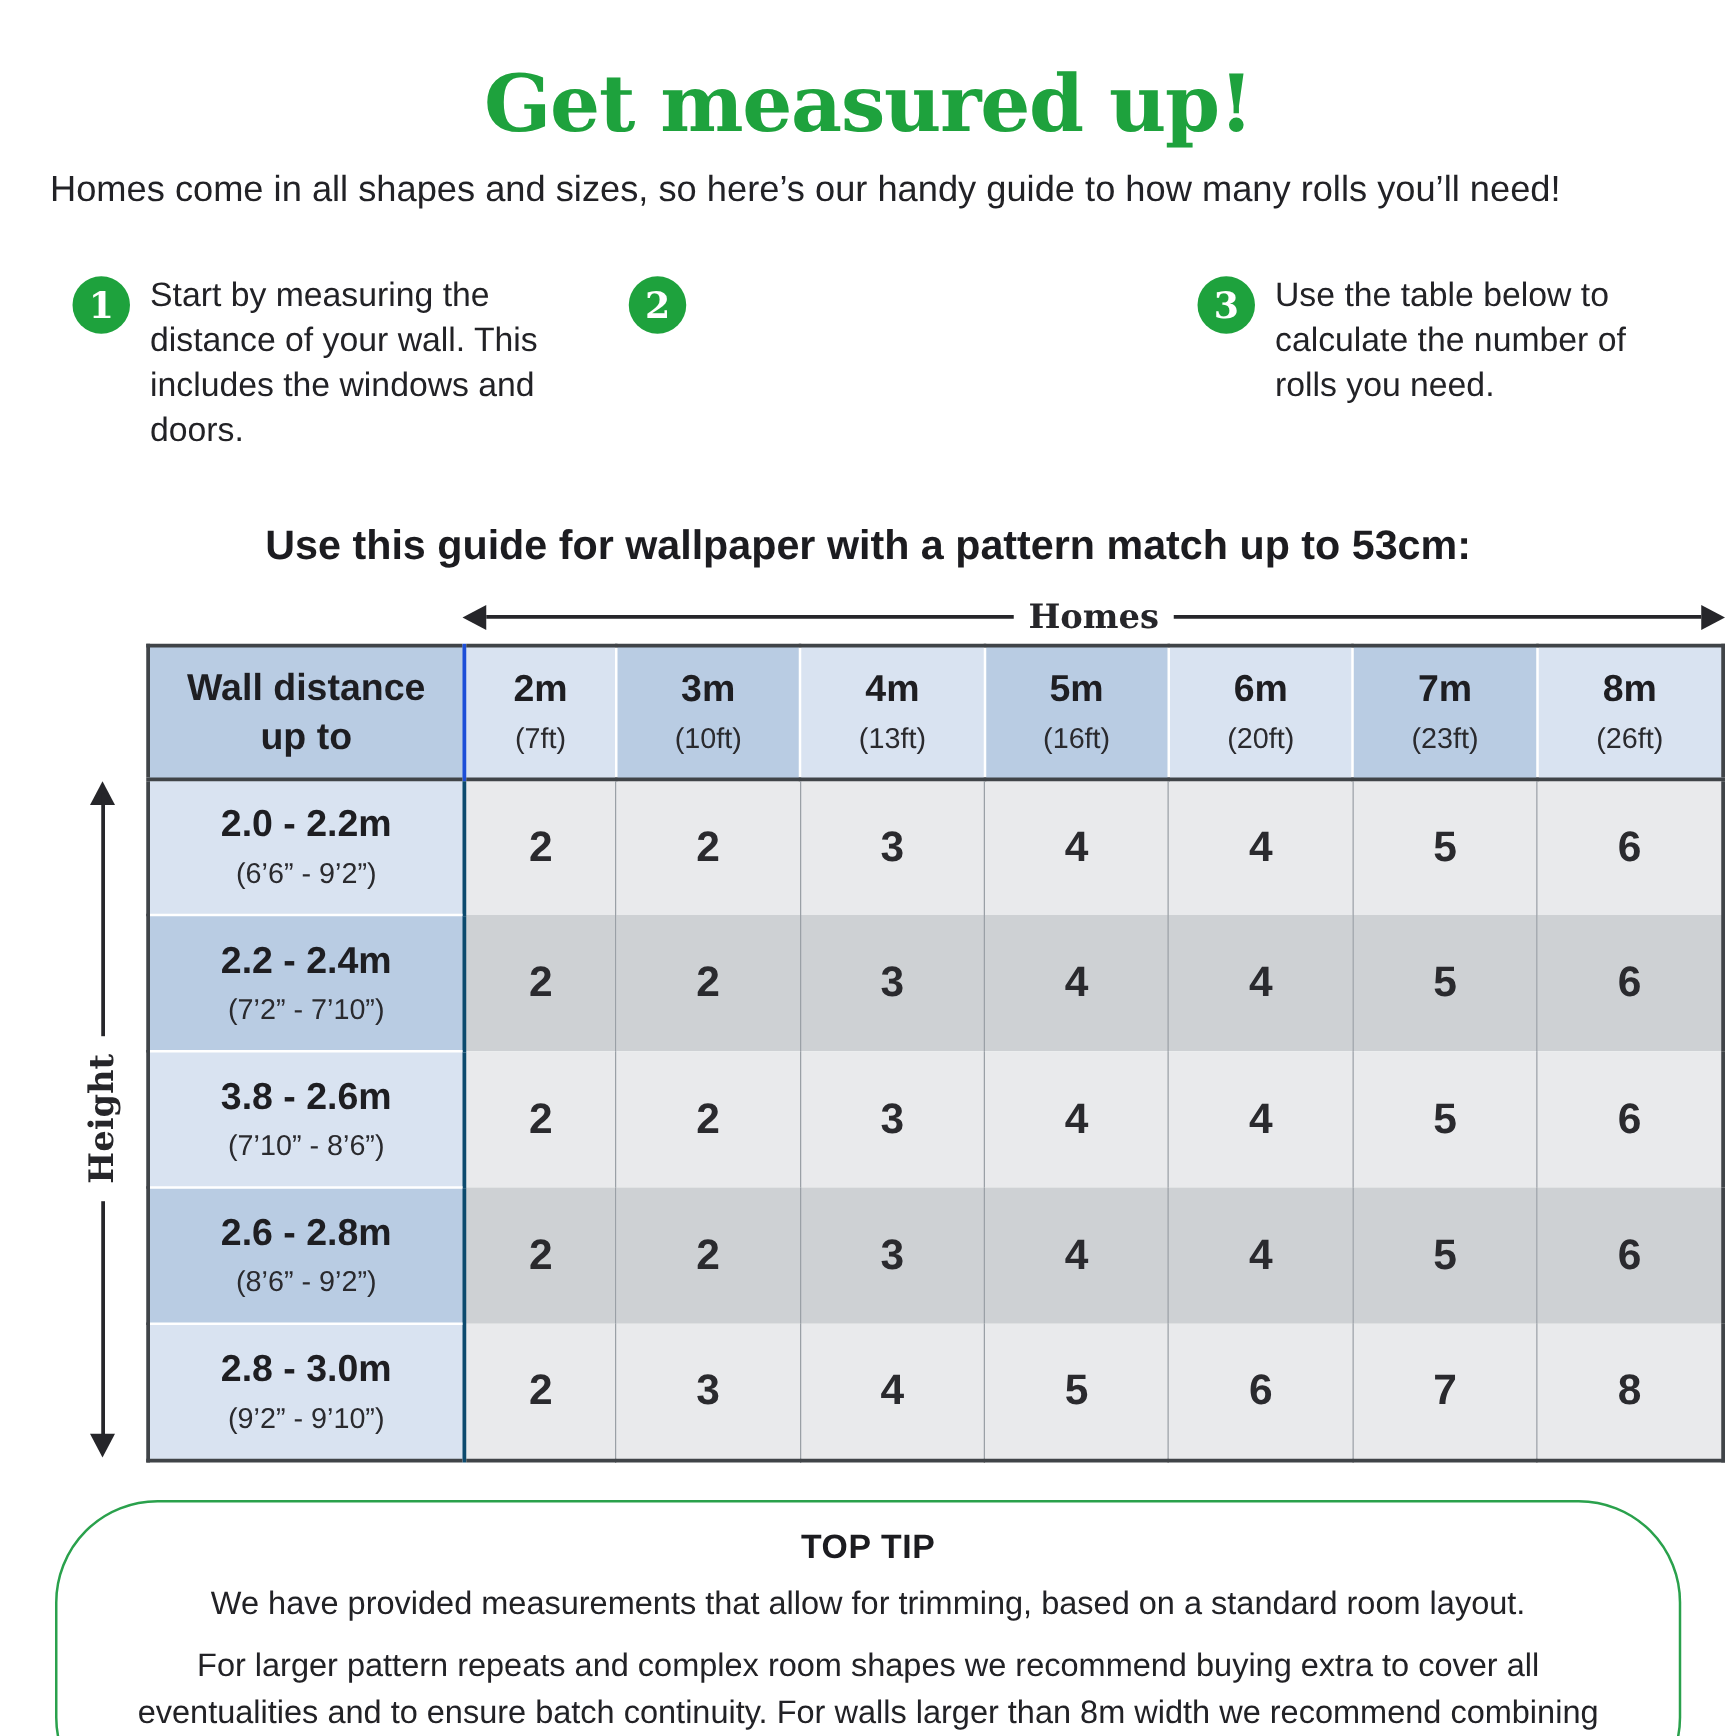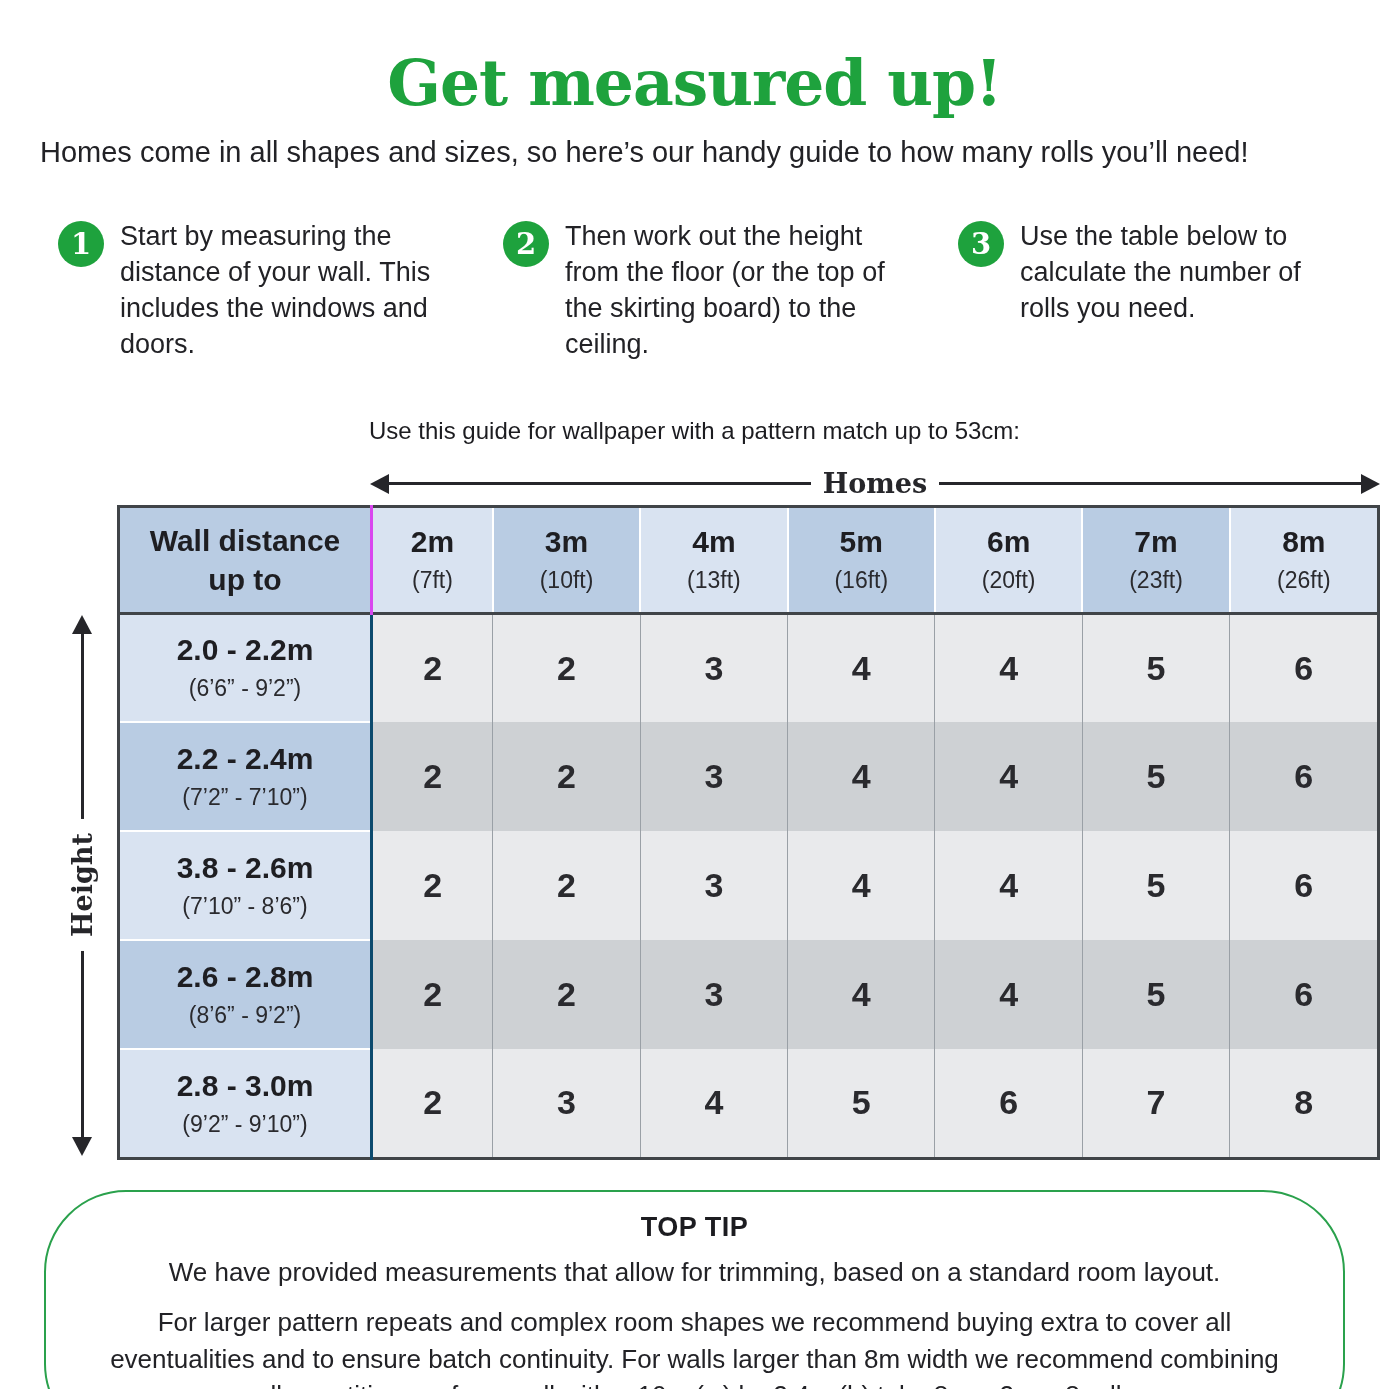--- a/index.html
+++ b/index.html
@@ -34,21 +34,21 @@
     font-family:"DejaVu Serif",serif;font-weight:bold;font-size:29px;
   }
   .step-text{
     margin-left:16px;font-size:27px;line-height:1.33;color:#222226;
     max-width:340px;
   }
 
   
   .guide-heading{
     margin:54px 0 0;text-align:center;
-    font-size:24px;font-weight:normal;color:#1c1c20;
+    font-size:33px;font-weight:bold;color:#1c1c20;
   }
 
   
   .w-arrow{
     display:flex;align-items:center;
     margin:26px 9px 8px 370px;height:26px;
   }
   .w-line{flex:1 1 auto;height:3px;background:#26262a;}
   .w-label{
     padding:0 12px;font-family:"DejaVu Serif",serif;font-weight:bold;
@@ -74,21 +74,21 @@
   
   table.rolls{
     flex:1 1 auto;border-collapse:collapse;table-layout:fixed;
     border:3px solid #404448;
   }
   table.rolls th,table.rolls td{text-align:center;vertical-align:middle;padding:0;}
   thead tr{height:107px;border-bottom:3px solid #404448;}
   tbody tr{height:109px;}
   th.corner{background:#b9cce3;font-size:30px;font-weight:bold;line-height:1.3;color:#1e1e22;}
   th.colhead{font-weight:normal;border-left:2px solid #ffffff;}
-  th.colhead.first{border-left:3px solid #d946ef;}
+  th.colhead.first{border-left:3px solid #1d4ed8;}
   th.colhead.c-light{background:#d9e3f1;}
   th.colhead.c-dark{background:#b9cce3;}
   .m{display:block;font-size:30px;font-weight:bold;color:#1e1e22;}
   .ft{display:block;font-size:23px;margin-top:8px;color:#2a2a2e;text-align:center;}
   td.rowlabel{border-right:3px solid #0c4a6e;}
   tbody tr + tr td.rowlabel{border-top:2px solid #ffffff;}
   td.rowlabel.l-light{background:#d9e3f1;}
   td.rowlabel.l-dark{background:#b9cce3;}
   .range{display:block;font-size:30px;font-weight:bold;color:#1e1e22;}
   .imp{display:block;font-size:23px;margin-top:8px;color:#2a2a2e;}
@@ -113,21 +113,20 @@
   <h1 class="title">Get measured up!</h1>
   <div class="subtitle">Homes come in all shapes and sizes, so here’s our handy guide to how many rolls you’ll need!</div>
 
   <div class="steps">
     <div class="step step-1">
       <div class="badge">1</div>
       <div class="step-text">Start by measuring the distance of your wall. This includes the windows and doors.</div>
     </div>
     <div class="step step-2">
       <div class="badge">2</div>
-      <div class="step-text">Then work out the height from the floor (or the top of the skirting board) to the ceiling.</div>
     </div>
     <div class="step step-3">
       <div class="badge">3</div>
       <div class="step-text">Use the table below to calculate the number of rolls you need.</div>
     </div>
   </div>
 
   <div class="guide-heading">Use this guide for wallpaper with a pattern match up to 53cm:</div>
 
   <div class="w-arrow">

